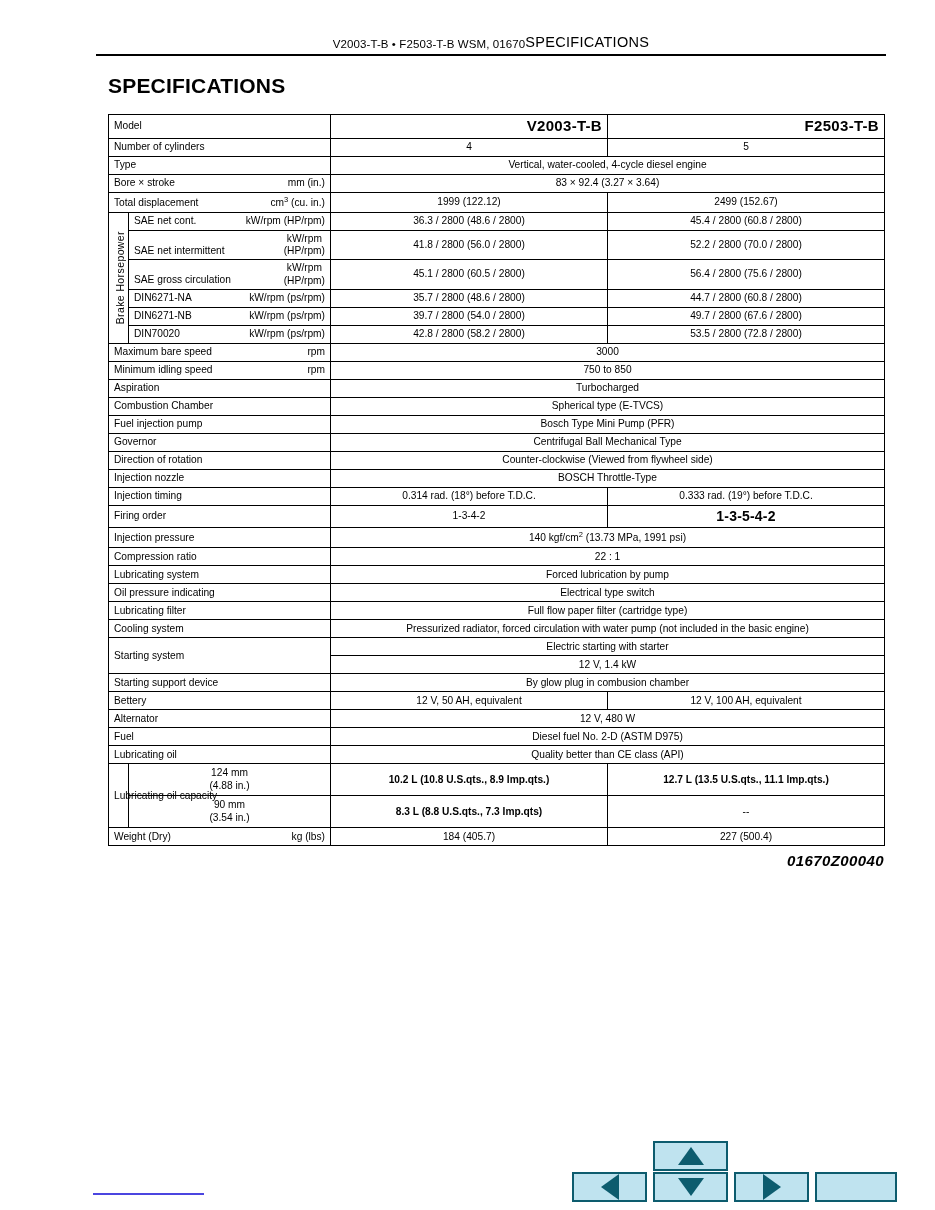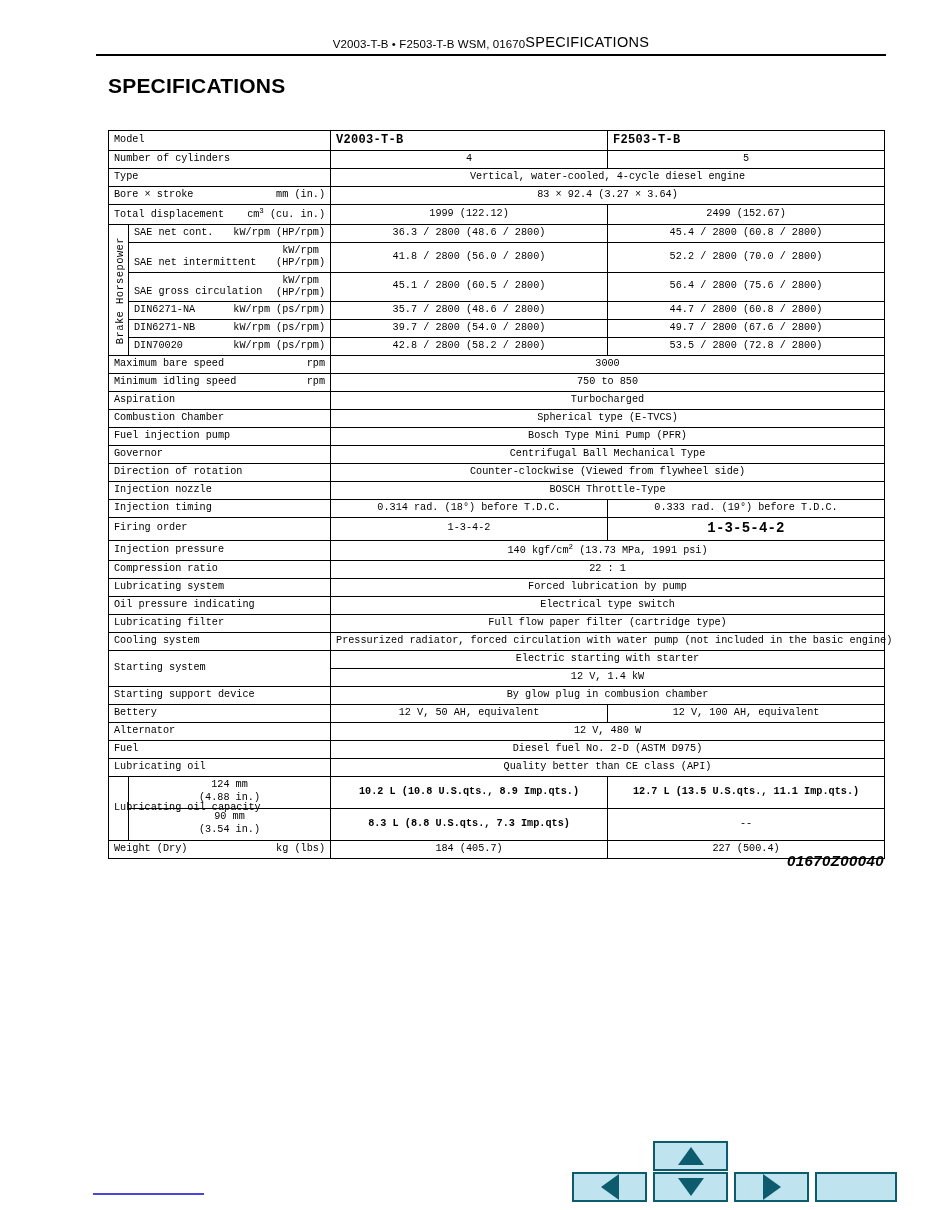--- a/index.html
+++ b/index.html
@@ -46,26 +46,25 @@
     top: 74px;
     font-size: 21px;
     font-weight: bold;
     letter-spacing: 0.2px;
   }
 
   
   .spec-table {
     position: absolute;
     left: 108px;
-    top: 130px;
+    top: 114px;
     width: 776px;
     border-collapse: collapse;
     table-layout: fixed;
     font-size: 10.2px;
-    font-family: Liberation Mono, monospace;
   }
   .spec-table td {
     border: 1px solid #000;
     padding: 2px 5px;
     vertical-align: middle;
     line-height: 1.25;
     height: 18px;
   }
   
   .lbl {
@@ -85,23 +84,23 @@
   .unit-stack {
     text-align: center;
     white-space: nowrap;
     line-height: 1.2;
   }
   .val {
     text-align: center;
     white-space: nowrap;
   }
   .val-model {
-    text-align: left;
+    text-align: right;
     font-weight: bold;
-    font-size: 12px;
+    font-size: 15px;
     letter-spacing: 0.3px;
   }
   .firing-5 { font-weight: bold; font-size: 14px; letter-spacing: 0.2px; }
   .oilcap-bold { font-weight: bold; }
 
   
   .vert-cell {
     width: 20px;
     padding: 0;
     text-align: center;

